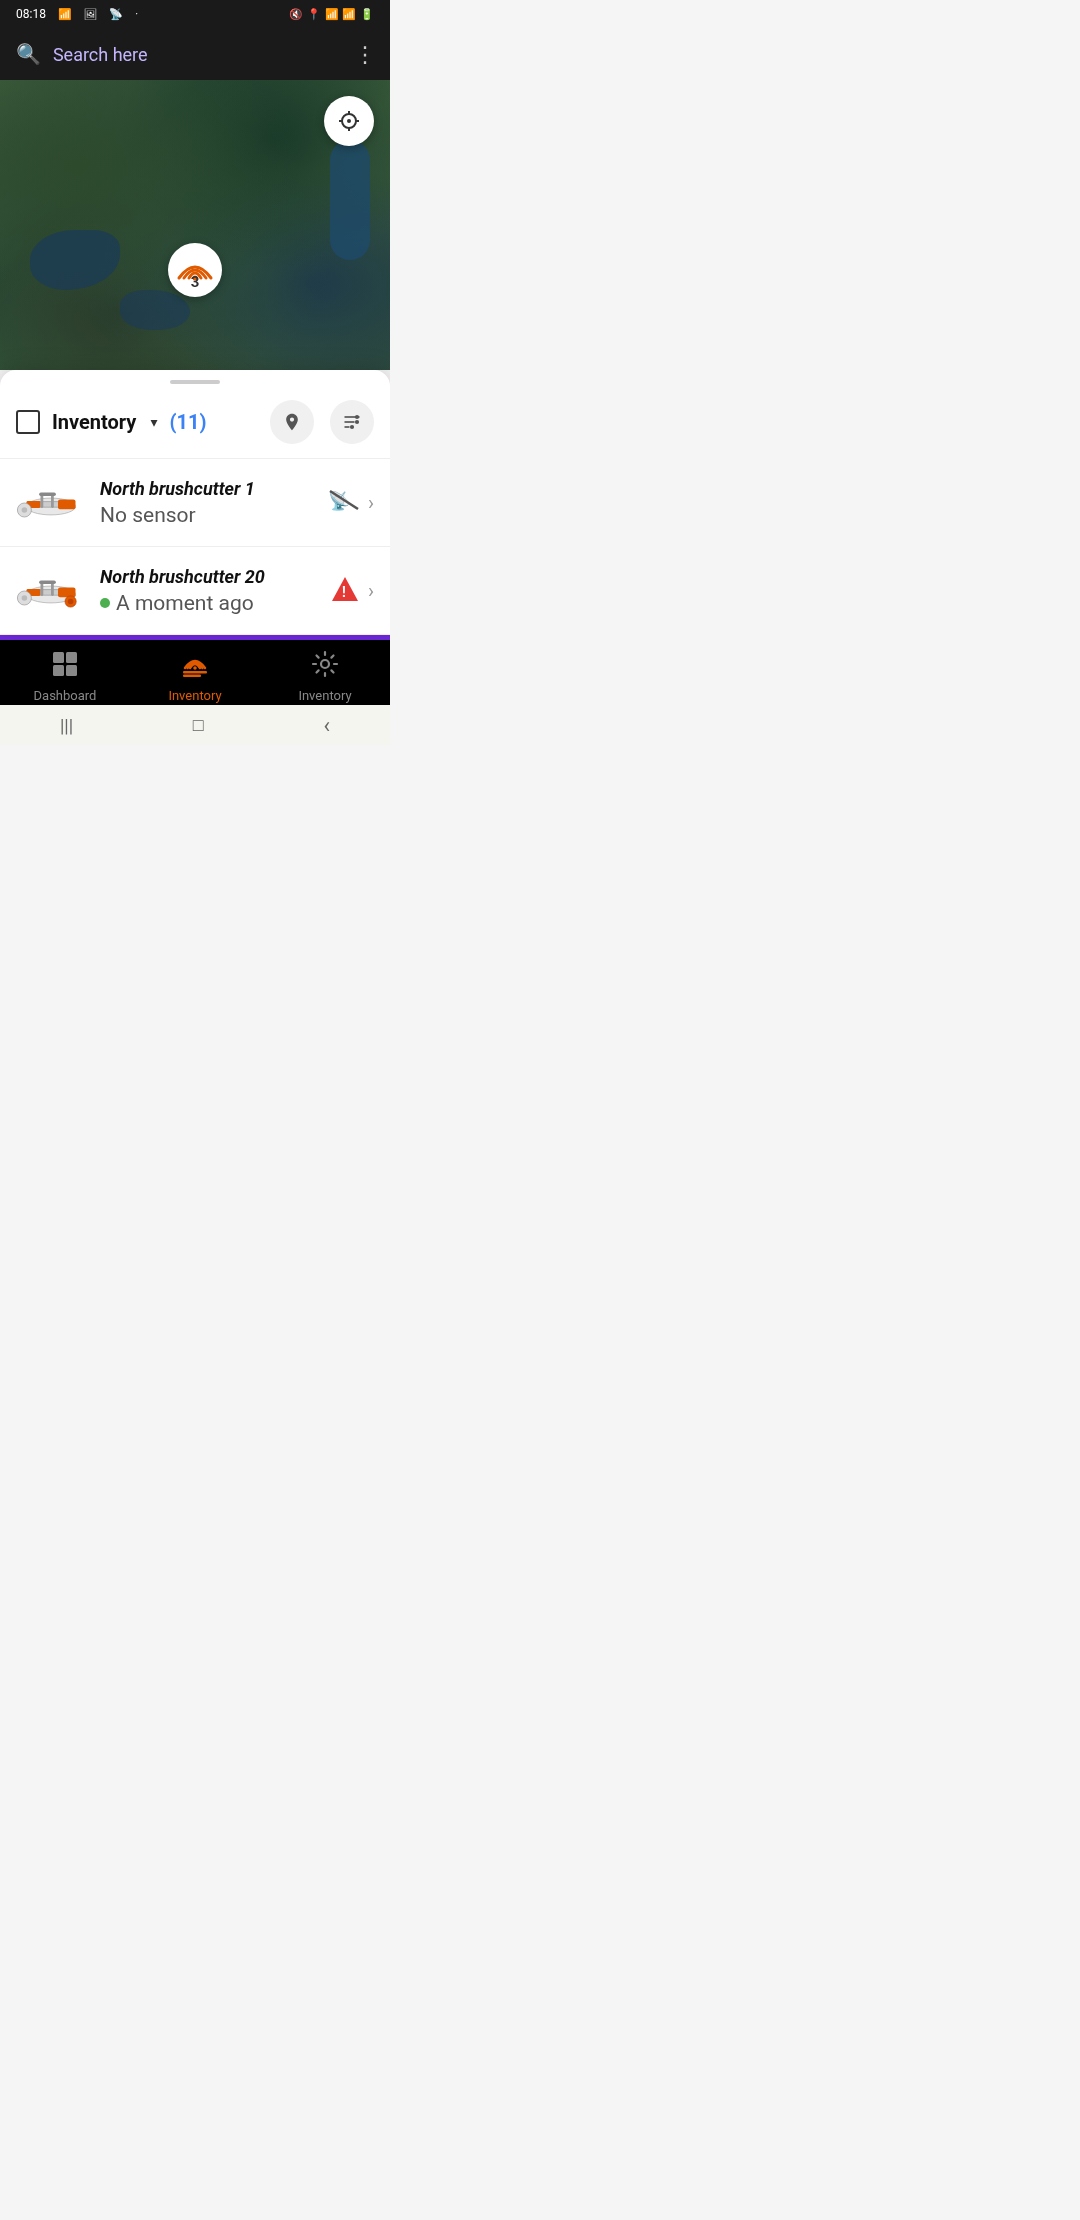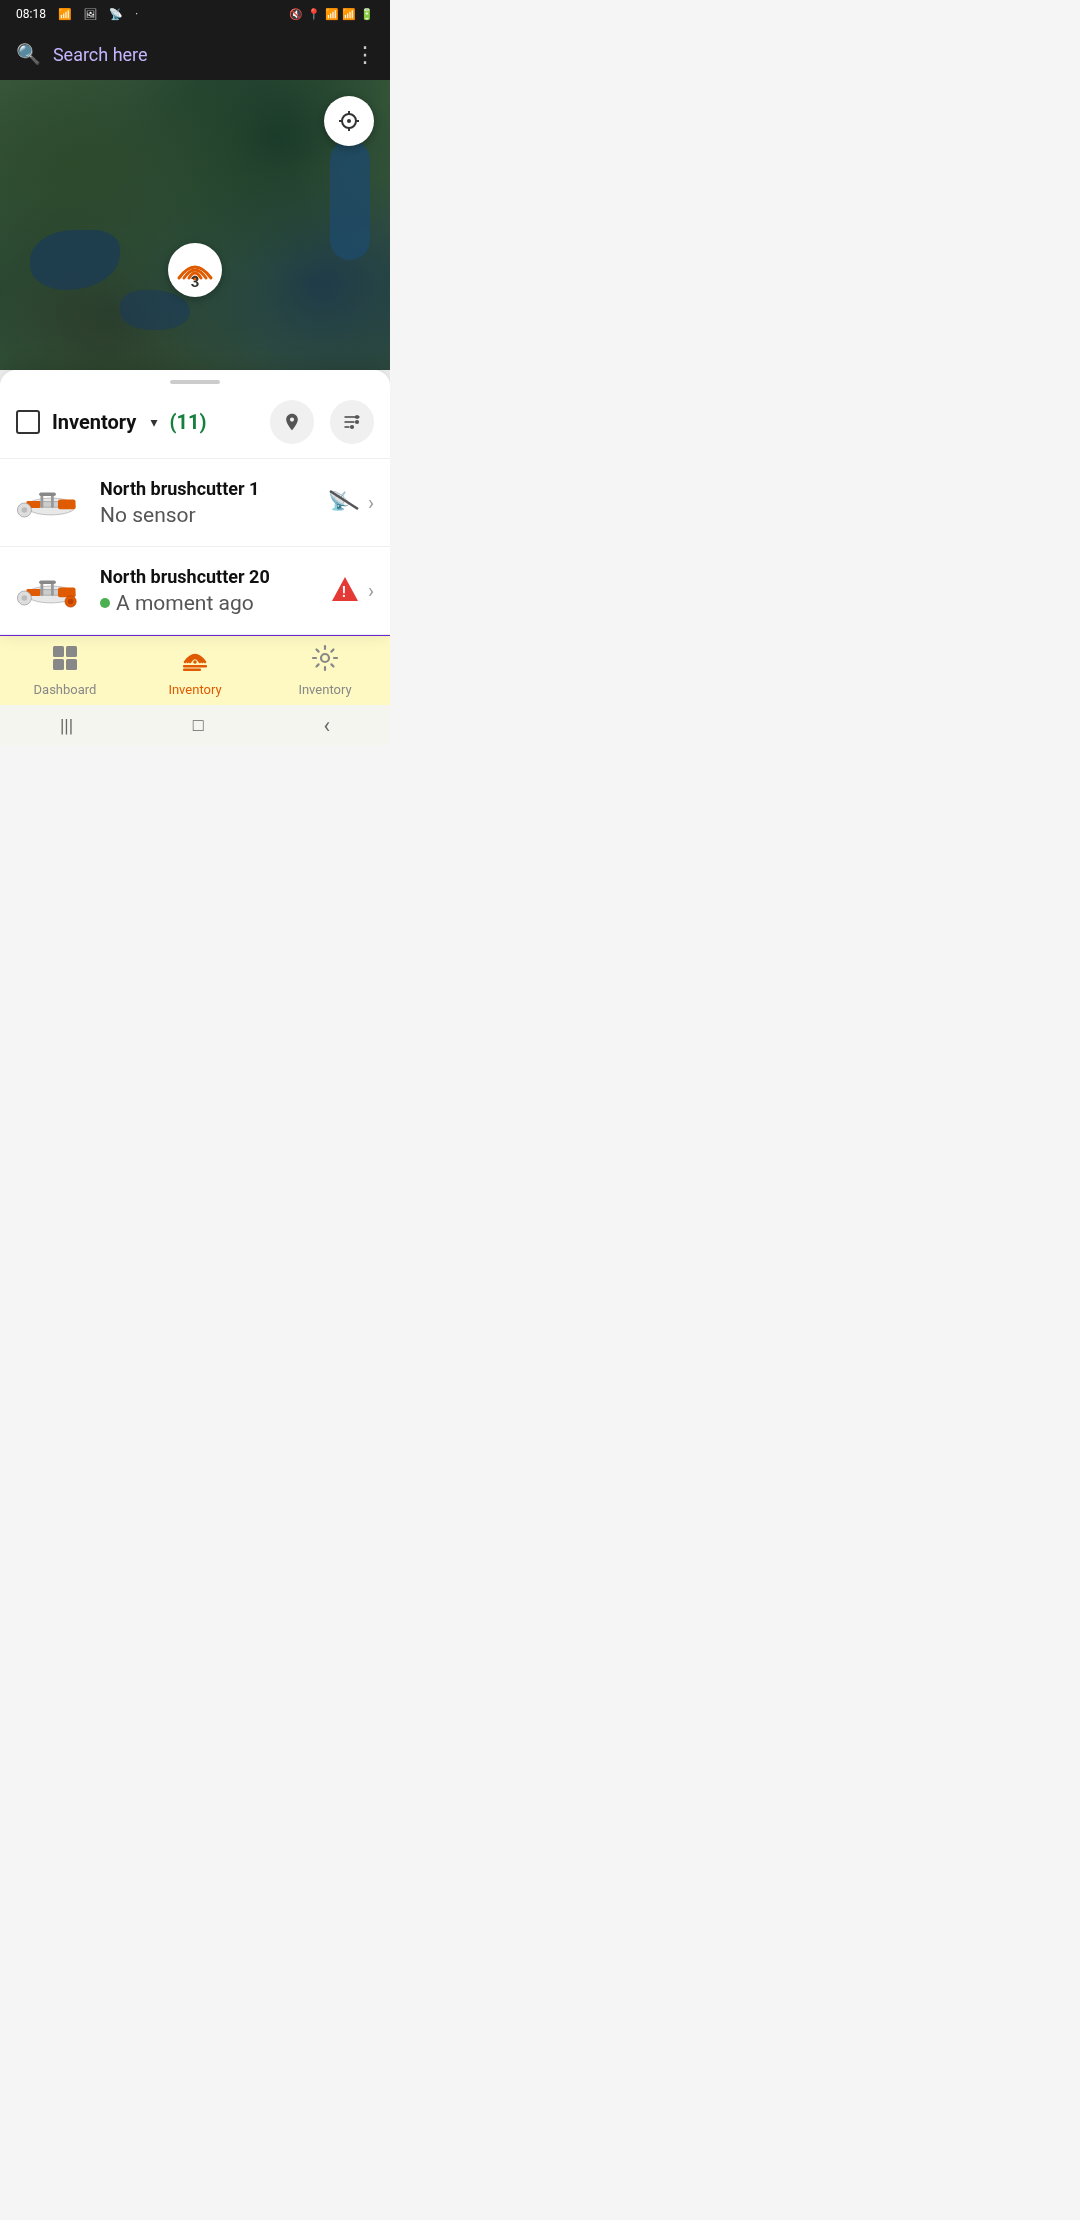--- a/index.html
+++ b/index.html
@@ -184,21 +184,21 @@
       color: #111;
     }
     .dropdown-arrow {
       font-size: 14px;
       color: #333;
       margin-left: 2px;
     }
     .inventory-count {
       font-size: 20px;
       font-weight: 700;
-      color: #15803d;
+      color: #3b82f6;
     }
     .icon-btn {
       width: 44px;
       height: 44px;
       border-radius: 50%;
       background: #f0f0f0;
       display: flex;
       align-items: center;
       justify-content: center;
       cursor: pointer;
@@ -233,20 +233,21 @@
       justify-content: center;
     }
     .item-info {
       flex: 1;
     }
     .item-name {
       font-size: 18px;
       font-weight: 700;
       color: #111;
       margin-bottom: 4px;
+      font-style: italic;
     }
     .item-status {
       font-size: 21px;
       color: #555;
       display: flex;
       align-items: center;
       gap: 6px;
     }
     .status-dot {
       width: 10px;
@@ -260,24 +261,24 @@
       align-items: center;
       gap: 8px;
     }
     .chevron-right {
       font-size: 20px;
       color: #999;
     }
 
     
     .bottom-nav {
-      background: #fef9c3;
-      border-top: 1px solid #6d28d9;
-      display: flex;
-      align-items: flex-end;
+      background: #000000;
+      border-top: 5px solid #6d28d9;
+      display: flex;
+      align-items: flex-start;
       justify-content: space-around;
       padding: 10px 0 8px;
       height: 70px;
     }
     .nav-item {
       display: flex;
       flex-direction: column;
       align-items: center;
       gap: 4px;
       cursor: pointer;

